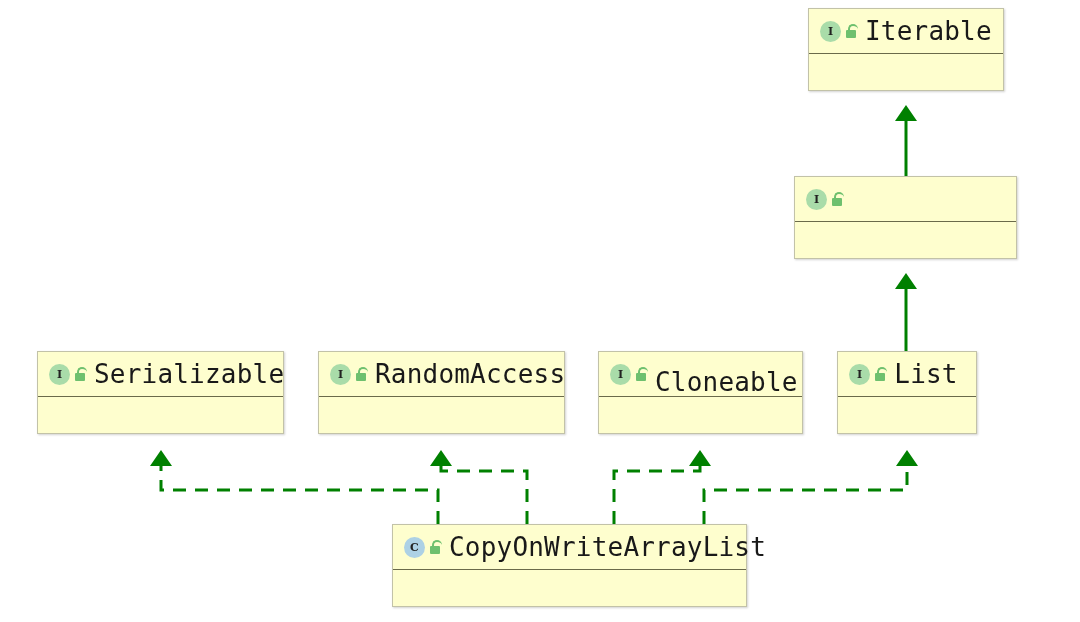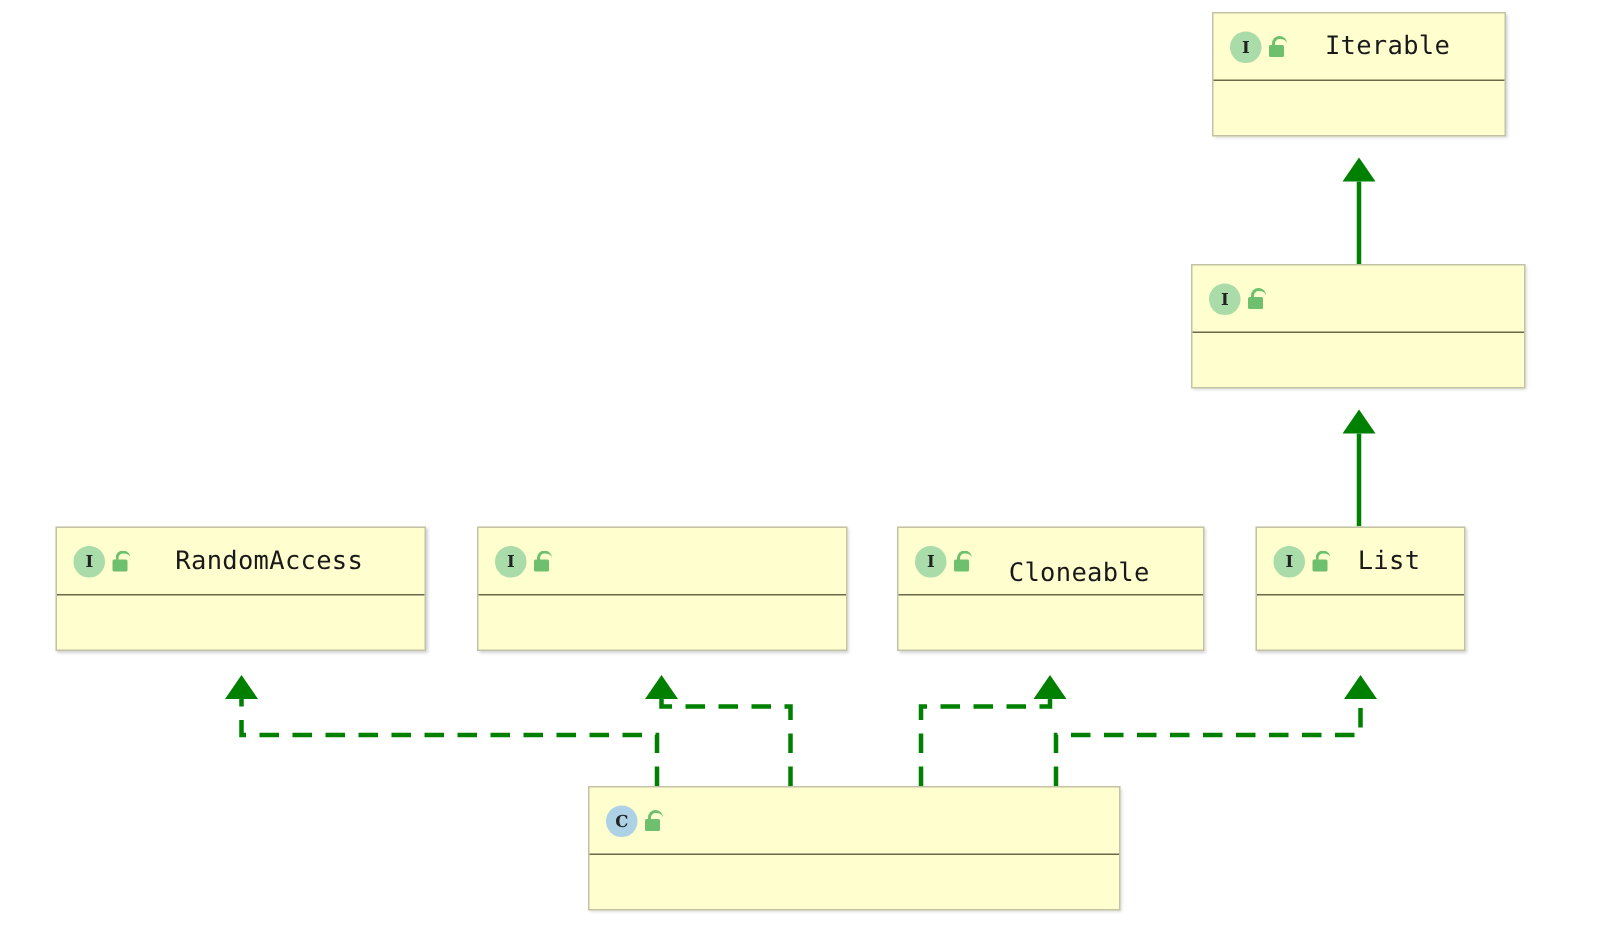--- a/index.html
+++ b/index.html
@@ -89,21 +89,21 @@
     top: 6px;
     width: 10px;
     height: 8px;
     background: #6EC06E;
     border-radius: 1px;
   }
   .node-title {
     flex: 1 1 auto;
     text-align: center;
     font-family: "DejaVu Sans Mono", monospace;
-    font-size: 17px;
+    font-size: 26px;
     color: #191919;
     letter-spacing: 0.2px;
     padding-left: 6px;
     padding-right: 4px;
   }
 </style>
 </head>
 <body>
 
 <div id="diagram">
@@ -157,34 +157,35 @@
         </div>
         <div class="node-body"></div>
       </div>
       <div class="uml-node" style="left: 37px; top: 351px; width: 247px; height: 83px; background: rgb(254, 254, 206); border-color: rgb(194, 194, 168);">
         <div class="node-header" style="border-bottom-color: rgb(106, 106, 74);">
           <span class="stereo-icon iface" style="background: rgb(169, 220, 169);">I</span>
           <span class="lock-icon">
             <span class="shackle" style="border-top-color: rgb(110, 192, 110); border-right: none; border-bottom: none; border-left-color: rgb(110, 192, 110);"></span>
             <span class="body" style="background: rgb(110, 192, 110);"></span>
           </span>
+          <span class="node-title" style="color: rgb(25, 25, 25);">Serializable</span>
+        </div>
+        <div class="node-body"></div>
+      </div>
+      <div class="uml-node" style="left: 318px; top: 351px; width: 247px; height: 83px; background: rgb(254, 254, 206); border-color: rgb(194, 194, 168);">
+        <div class="node-header" style="border-bottom-color: rgb(106, 106, 74);">
+          <span class="stereo-icon iface" style="background: rgb(169, 220, 169);">I</span>
+          <span class="lock-icon">
+            <span class="shackle" style="border-top-color: rgb(110, 192, 110); border-right: none; border-bottom: none; border-left-color: rgb(110, 192, 110);"></span>
+            <span class="body" style="background: rgb(110, 192, 110);"></span>
+          </span>
           <span class="node-title" style="color: rgb(25, 25, 25);">RandomAccess</span>
         </div>
         <div class="node-body"></div>
       </div>
-      <div class="uml-node" style="left: 318px; top: 351px; width: 247px; height: 83px; background: rgb(254, 254, 206); border-color: rgb(194, 194, 168);">
-        <div class="node-header" style="border-bottom-color: rgb(106, 106, 74);">
-          <span class="stereo-icon iface" style="background: rgb(169, 220, 169);">I</span>
-          <span class="lock-icon">
-            <span class="shackle" style="border-top-color: rgb(110, 192, 110); border-right: none; border-bottom: none; border-left-color: rgb(110, 192, 110);"></span>
-            <span class="body" style="background: rgb(110, 192, 110);"></span>
-          </span>
-        </div>
-        <div class="node-body"></div>
-      </div>
       <div class="uml-node" style="left: 598px; top: 351px; width: 205px; height: 83px; background: rgb(254, 254, 206); border-color: rgb(194, 194, 168);">
         <div class="node-header" style="border-bottom-color: rgb(106, 106, 74);">
           <span class="stereo-icon iface" style="background: rgb(169, 220, 169);">I</span>
           <span class="lock-icon">
             <span class="shackle" style="border-top-color: rgb(110, 192, 110); border-right: none; border-bottom: none; border-left-color: rgb(110, 192, 110);"></span>
             <span class="body" style="background: rgb(110, 192, 110);"></span>
           </span>
           <span class="node-title" style="color: rgb(25, 25, 25); margin-top: 15px;">Cloneable</span>
         </div>
         <div class="node-body"></div>
@@ -200,18 +201,19 @@
         </div>
         <div class="node-body"></div>
       </div>
       <div class="uml-node" style="left: 392px; top: 524px; width: 355px; height: 83px; background: rgb(254, 254, 206); border-color: rgb(194, 194, 168);">
         <div class="node-header" style="border-bottom-color: rgb(106, 106, 74);">
           <span class="stereo-icon cls" style="background: rgb(173, 209, 229);">C</span>
           <span class="lock-icon">
             <span class="shackle" style="border-top-color: rgb(110, 192, 110); border-right: none; border-bottom: none; border-left-color: rgb(110, 192, 110);"></span>
             <span class="body" style="background: rgb(110, 192, 110);"></span>
           </span>
+          <span class="node-title" style="color: rgb(25, 25, 25);">CopyOnWriteArrayList</span>
         </div>
         <div class="node-body"></div>
       </div>
     </div>
 
 </div>
 
 </body></html>

